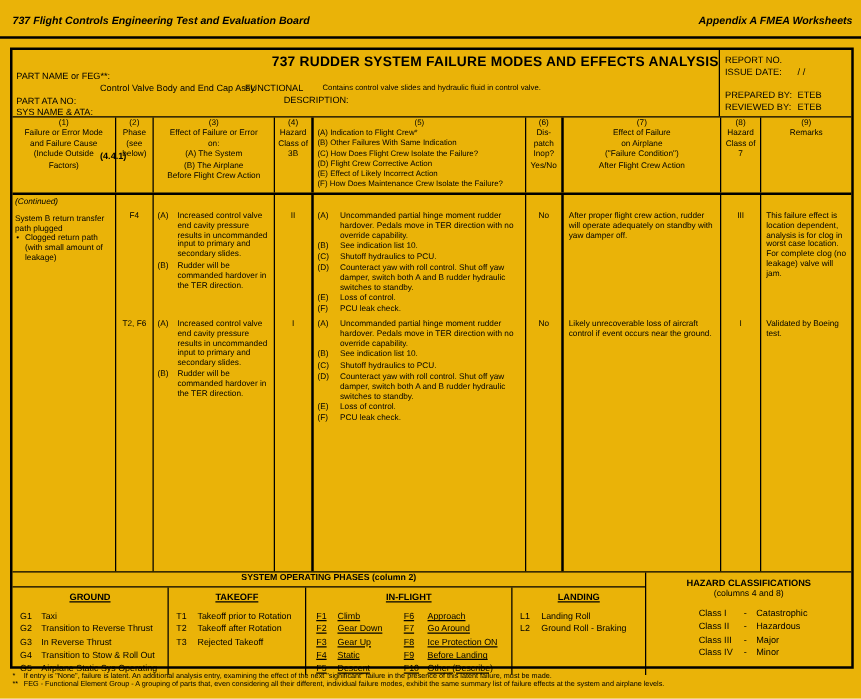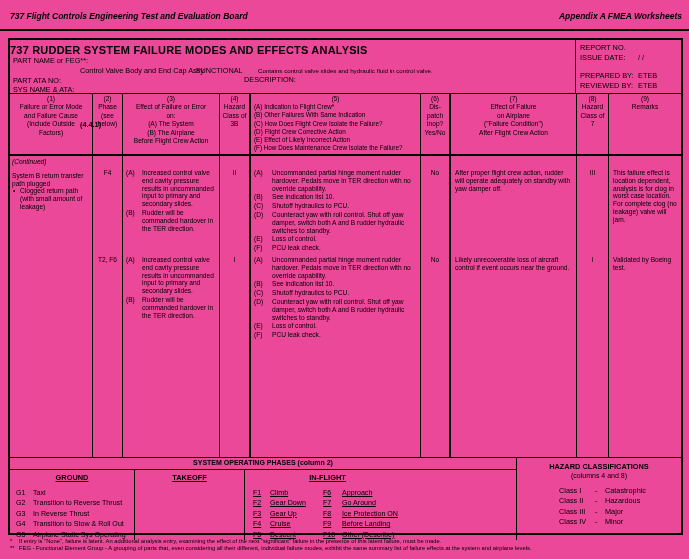--- a/index.html
+++ b/index.html
@@ -1,36 +1,36 @@
 <!DOCTYPE html>
 <html><head>
 <meta charset="utf-8">
 <style>
   html,body{margin:0;padding:0;background:#fff;}
-  .page{position:relative;width:689px;height:559px;background:#ec4899;color:#000;
+  .page{position:relative;width:689px;height:559px;background:#eab308;color:#000;
         font-family:"Liberation Sans", sans-serif;overflow:hidden;}
 
   
   .hdr-row{position:absolute;top:11px;left:0;right:0;display:flex;justify-content:space-between;
            padding:0 7px 0 10px;font-size:8.5px;font-weight:bold;font-style:italic;}
   .hdr-line{position:absolute;top:29px;left:0;width:689px;border-top:2px solid #000;}
 
   
   .wtable{position:absolute;top:38px;left:8px;width:675px;height:497px;border:2px solid #000;
           box-sizing:border-box;display:flex;flex-direction:column;}
 
   
   .title-row{height:53px;display:flex;border-bottom:1px solid #000;flex:0 0 auto;}
   .title-left{flex:1;position:relative;}
-  .main-title{text-align:left;font-weight:bold;font-size:11px;margin-top:4px;letter-spacing:.2px;}
+  .main-title{text-align:right;font-weight:bold;font-size:11px;margin-top:4px;letter-spacing:.2px;}
   .tl-abs{position:absolute;font-size:7.3px;white-space:nowrap;}
   .lab-pn{left:3px;top:16px;} .val-pn{left:70px;top:26px;font-weight:normal;}
   .lab-ata{left:3px;top:36px;} .val-ata{left:70px;top:36px;font-weight:bold;margin-top:44px;}
   .lab-sys{left:3px;top:45px;}
-  .lab-f1{left:186px;top:26px;} .lab-f2{left:186px;top:35px;padding-left:48px;}
+  .lab-f1{left:186px;top:26px;} .lab-f2{left:169px;top:35px;padding-left:48px;}
   .val-func{left:248px;top:27px;font-size:6.2px;white-space:normal;width:310px;}
 
   .report-box{width:106px;border-left:1px solid #000;box-sizing:border-box;
               padding:3px 0 0 4px;font-size:7.4px;line-height:9.6px;}
   .rb-line{display:flex;}
   .rb-lab{flex:0 0 58px;} .rb-val{flex:1;}
   .rb-gap{height:9px;}
 
   
   .head-row{height:60px;display:flex;border-bottom:2px solid #000;flex:0 0 auto;
@@ -384,20 +384,35 @@
                 </div>
                 <div class="ph-item">
                   <span class="ph-c">G5</span>
                   <span class="ph-l">Airplane Static Sys Operating</span>
                 </div>
               </div>
           </div>
 
           <div class="ph-sec ph-takeoff">
             <div class="ph-title">TAKEOFF</div>
+            <div class="ph-items">
+
+            <div class="ph-item">
+                  <span class="ph-c">T1</span>
+                  <span class="ph-l">Takeoff prior to Rotation</span>
+                </div>
+                <div class="ph-item">
+                  <span class="ph-c">T2</span>
+                  <span class="ph-l">Takeoff after Rotation</span>
+                </div>
+                <div class="ph-item">
+                  <span class="ph-c">T3</span>
+                  <span class="ph-l">Rejected Takeoff</span>
+                </div>
+              </div>
           </div>
 
           <div class="ph-sec ph-inflight">
             <div class="ph-title">IN-FLIGHT</div>
             <div class="ph-cols">
               <div class="ph-col a">
 
               <div class="ph-item">
                     <span class="ph-c">F1</span>
                     <span class="ph-l">Climb</span>
@@ -405,21 +420,21 @@
                   <div class="ph-item">
                     <span class="ph-c">F2</span>
                     <span class="ph-l">Gear Down</span>
                   </div>
                   <div class="ph-item">
                     <span class="ph-c">F3</span>
                     <span class="ph-l">Gear Up</span>
                   </div>
                   <div class="ph-item">
                     <span class="ph-c">F4</span>
-                    <span class="ph-l">Cruise</span>
+                    <span class="ph-l">Static</span>
                   </div>
                   <div class="ph-item">
                     <span class="ph-c">F5</span>
                     <span class="ph-l">Descent</span>
                   </div>
                 </div>
               <div class="ph-col b">
 
               <div class="ph-item">
                     <span class="ph-c">F6</span>
@@ -438,20 +453,34 @@
                     <span class="ph-l">Before Landing</span>
                   </div>
                   <div class="ph-item">
                     <span class="ph-c">F10</span>
                     <span class="ph-l">Other (Describe)</span>
                   </div>
                 </div>
             </div>
           </div>
 
+          <div class="ph-sec ph-landing">
+            <div class="ph-title">LANDING</div>
+            <div class="ph-items">
+
+            <div class="ph-item">
+                  <span class="ph-c">L1</span>
+                  <span class="ph-l">Landing Roll</span>
+                </div>
+                <div class="ph-item">
+                  <span class="ph-c">L2</span>
+                  <span class="ph-l">Ground Roll - Braking</span>
+                </div>
+              </div>
+          </div>
 
         </div>
       </div>
 
       <div class="hazard-box">
         <div class="hz-title">HAZARD CLASSIFICATIONS</div>
         <div class="hz-sub">(columns 4 and 8)</div>
         <div class="hz-items">
 
         <div class="hz-item">

